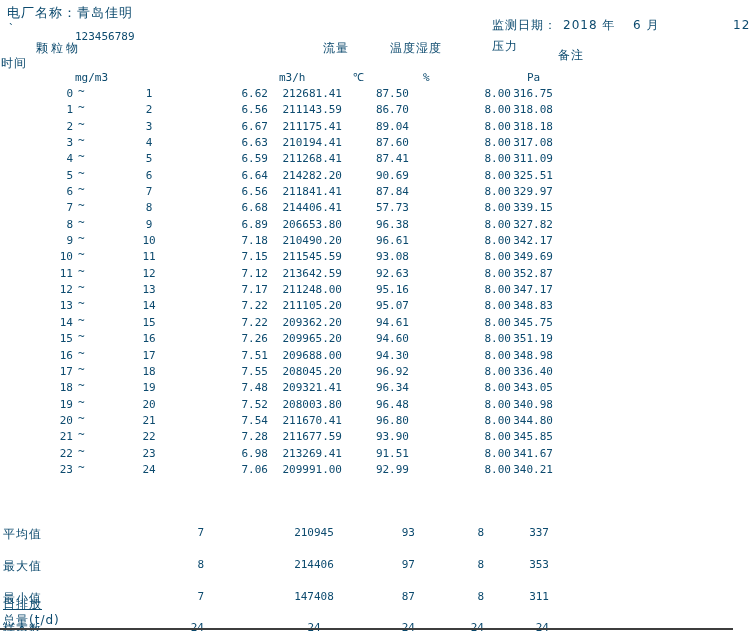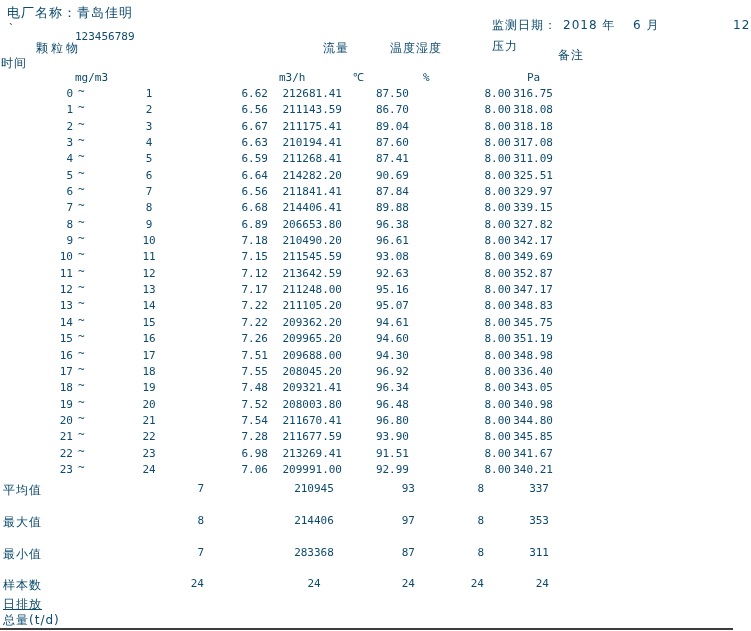--- a/index.html
+++ b/index.html
@@ -20,21 +20,21 @@
   .c-start { left:0;   width:73px;  text-align:right; }
   .c-tilde { left:78px; top:0; }
   .c-end   { left:127px; width:44px; text-align:center; }
   .c-pm    { left:168px; width:100px; text-align:right; }
   .c-flow  { left:242px; width:100px; text-align:right; }
   .c-temp  { left:309px; width:100px; text-align:right; }
   .c-hum   { left:383px; width:100px; text-align:right;padding-left:28px; }
   .c-press { left:453px; width:100px; text-align:right; }
 
   
-  .sum-row { position:absolute; left:0; width:751px; height:15px; }
+  .sum-row { position:absolute; left:0; width:751px; height:15px;margin-top:44px; }
   .s { position:absolute; top:0; white-space:nowrap; }
   .s-label { left:3px;  font-size:12px; letter-spacing:1px; }
   .s-pm    { left:104px; width:100px; text-align:right; }
   .s-flow  { left:264px; width:100px; text-align:center; }
   .s-temp  { left:315px; width:100px; text-align:right; }
   .s-hum   { left:384px; width:100px; text-align:right; }
   .s-press { left:449px; width:100px; text-align:right; }
 
   .bottom-line { position:absolute; left:0; top:628px; width:733px; height:2px; background:#3d3d3d; }
 </style>
@@ -140,21 +140,21 @@
         <span class="c c-temp">87.84</span>
         <span class="c c-hum">8.00</span>
         <span class="c c-press">329.97</span>
       </div>
       <div class="row">
         <span class="c c-start">7</span>
         <span class="c c-tilde">~</span>
         <span class="c c-end">8</span>
         <span class="c c-pm">6.68</span>
         <span class="c c-flow">214406.41</span>
-        <span class="c c-temp">89.88</span>
+        <span class="c c-temp">57.73</span>
         <span class="c c-hum">8.00</span>
         <span class="c c-press">339.15</span>
       </div>
       <div class="row">
         <span class="c c-start">8</span>
         <span class="c c-tilde">~</span>
         <span class="c c-end">9</span>
         <span class="c c-pm">6.89</span>
         <span class="c c-flow">206653.80</span>
         <span class="c c-temp">96.38</span>
@@ -326,21 +326,21 @@
         <span class="s s-label">最大值</span>
         <span class="s s-pm num">8</span>
         <span class="s s-flow num">214406</span>
         <span class="s s-temp num">97</span>
         <span class="s s-hum num">8</span>
         <span class="s s-press num">353</span>
       </div>
       <div class="sum-row" style="top: 546px;">
         <span class="s s-label">最小值</span>
         <span class="s s-pm num">7</span>
-        <span class="s s-flow num">283368</span>
+        <span class="s s-flow num">147408</span>
         <span class="s s-temp num">87</span>
         <span class="s s-hum num">8</span>
         <span class="s s-press num">311</span>
       </div>
       <div class="sum-row" style="top: 577px;">
         <span class="s s-label">样本数</span>
         <span class="s s-pm num">24</span>
         <span class="s s-flow num">24</span>
         <span class="s s-temp num">24</span>
         <span class="s s-hum num">24</span>

